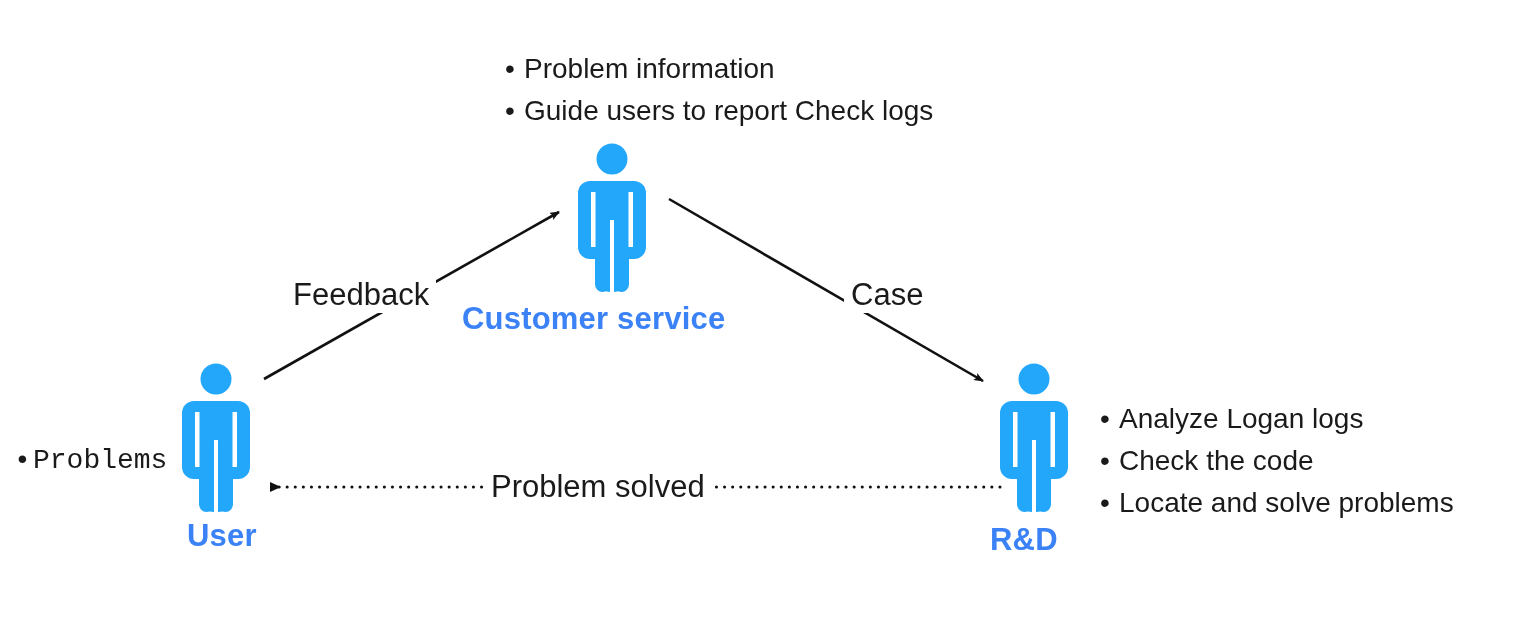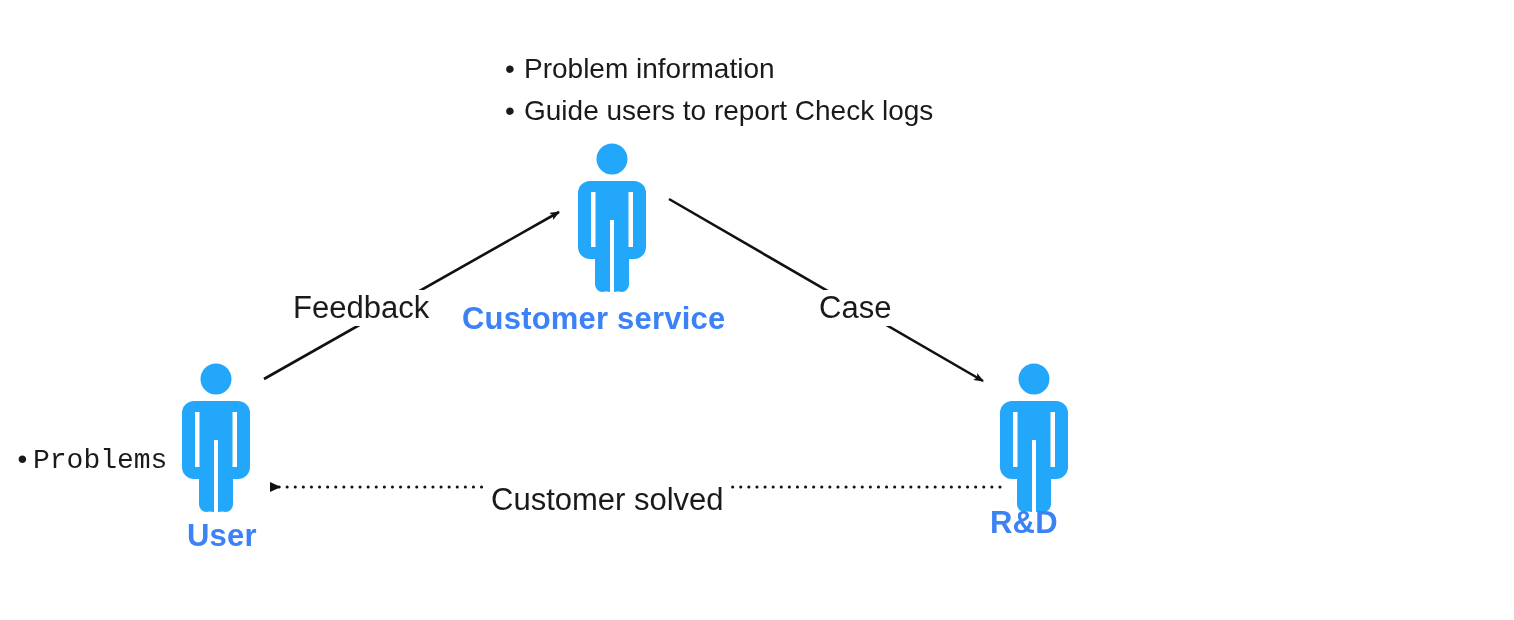--- a/index.html
+++ b/index.html
@@ -40,21 +40,20 @@
 
   
   .edge-label {
     position: absolute;
     color: #1a1a1a;
     font-size: 31px;
     font-weight: 400;
     white-space: nowrap;
     background: #ffffff;
     padding: 0 7px;
-    margin-top: 13px;
   }
 
   
   .note {
     position: absolute;
     color: #1a1a1a;
     font-size: 28px;
     line-height: 42px;
     white-space: nowrap;
   }
@@ -76,24 +75,24 @@
   #note-cs      { left: 505px; top: 48px; }
   #note-user    { left: 14px;  top: 440px; font-family: Liberation Mono, monospace; }
   #note-rd      { left: 1100px; top: 398px; }
 
   #fig-user     { left: 178px;  top: 362px; }
   #fig-cs       { left: 574px;  top: 142px; }
   #fig-rd       { left: 996px;  top: 362px; }
 
   #label-user   { left: 176px;  top: 518px; font-size: 31px; margin-left: 11px; }
   #label-cs     { left: 462px;  top: 301px; font-size: 31px; }
-  #label-rd     { left: 990px;  top: 505px; font-size: 31px; }
+  #label-rd     { left: 990px;  top: 522px; font-size: 31px; }
 
   #label-feedback      { left: 286px; top: 277px; }
-  #label-case          { left: 812px; top: 277px; }
+  #label-case          { left: 844px; top: 277px; }
   #label-problemsolved { left: 484px; top: 469px; }
 </style>
 </head>
 <body>
 
 <div id="canvas">
 
   <svg id="arrow-layer" viewBox="0 0 1514 620" width="1514" height="620" aria-hidden="true">
     <defs>
       <marker id="solid-head" markerWidth="11" markerHeight="11" refX="9" refY="4" orient="auto" markerUnits="userSpaceOnUse">
@@ -113,20 +112,25 @@
 
   <div class="note" id="note-cs">
     <span class="line">Problem information</span>
     <span class="line">Guide users to report Check logs</span>
   </div>
 
   <div class="note" id="note-user">
     <span class="line">Problems</span>
   </div>
 
+  <div class="note" id="note-rd">
+    <span class="line">Analyze Logan logs</span>
+    <span class="line">Check the code</span>
+    <span class="line">Locate and solve problems</span>
+  </div>
 
   <div class="figure" id="fig-user">
     <svg width="76" height="152" viewBox="0 0 76 152">
       <g fill="#22A7FB">
         <circle cx="38" cy="17" r="15.5"></circle>
         <rect x="4" y="39" width="68" height="78" rx="12" ry="12"></rect>
         <rect x="21" y="74" width="34" height="76" rx="15" ry="15"></rect>
         <rect x="21" y="74" width="15" height="76" rx="7.5" ry="7.5"></rect>
         <rect x="40" y="74" width="15" height="76" rx="7.5" ry="7.5"></rect>
       </g>
@@ -171,15 +175,15 @@
       </g>
     </svg>
   </div>
 
   <div class="role-label" id="label-user">User</div>
   <div class="role-label" id="label-cs">Customer service</div>
   <div class="role-label" id="label-rd">R&amp;D</div>
 
   <div class="edge-label" id="label-feedback">Feedback</div>
   <div class="edge-label" id="label-case">Case</div>
-  <div class="edge-label" id="label-problemsolved">Customer solved</div>
+  <div class="edge-label" id="label-problemsolved">Problem solved</div>
 
 </div>
 
 </body></html>

